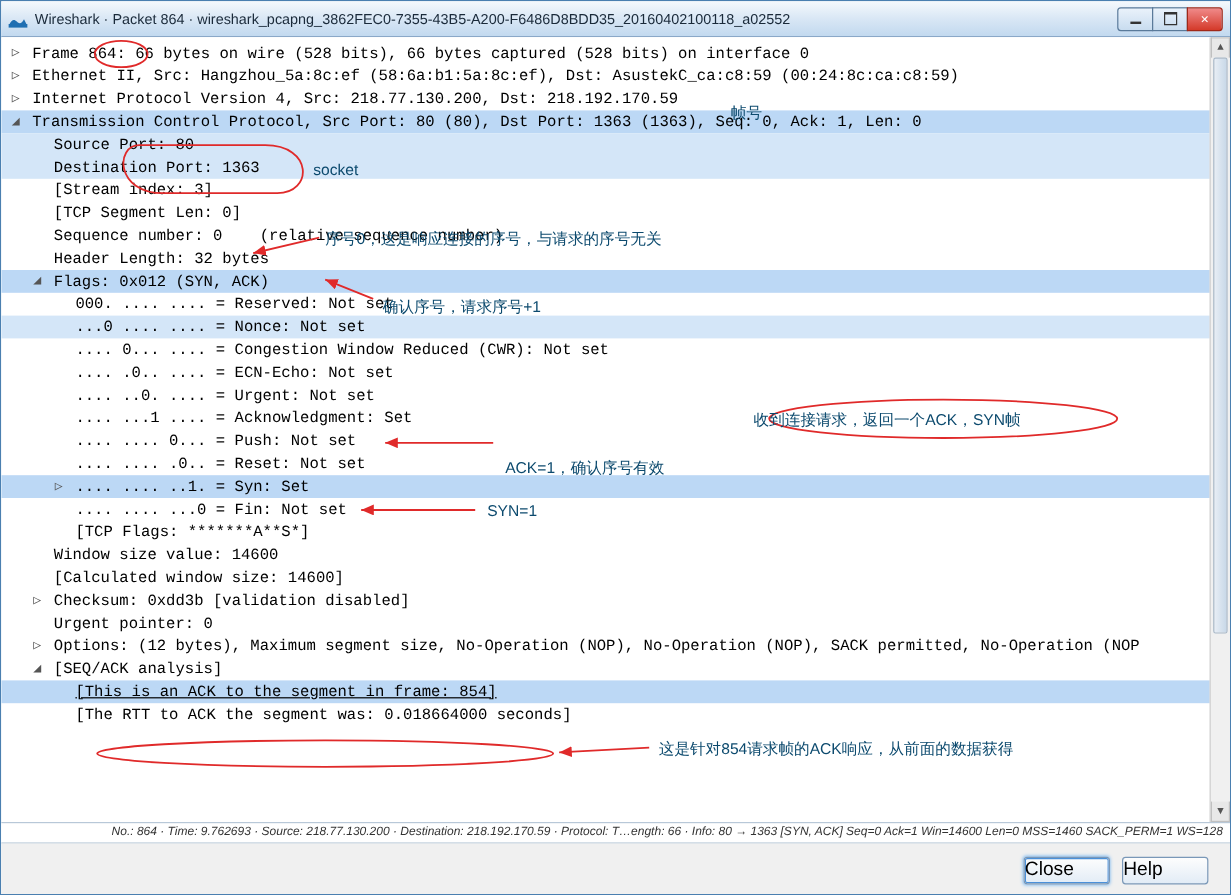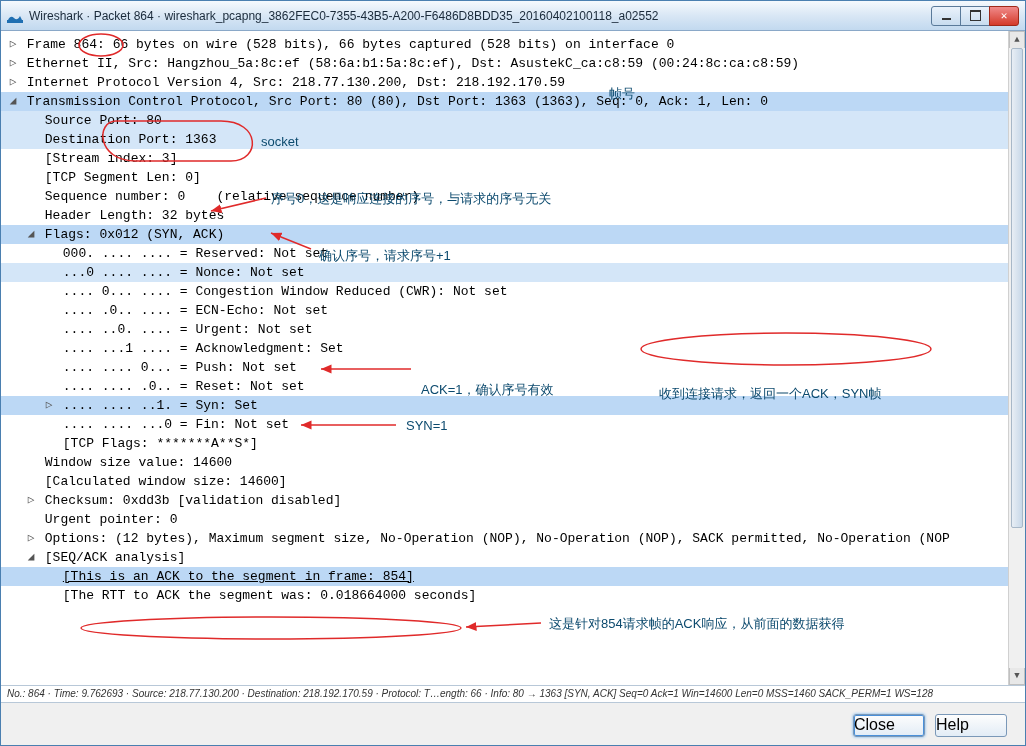--- a/index.html
+++ b/index.html
@@ -109,20 +109,21 @@
     border-top:1px solid #b8c8d8;
     border-bottom:1px solid #b8c8d8;
     height:18px;
     font-size:10px;
     font-style:italic;
     color:#333;
     padding:2px 6px;
     white-space:nowrap;
     overflow:hidden;
     background:#fff;
+    text-align:right;
   }
   .btnbar {
     height:44px;
     display:flex;
     align-items:center;
     justify-content:flex-end;
     gap:10px;
     padding:0 18px;
     background:#f0f0f0;
   }
@@ -245,21 +246,21 @@
       <ellipse cx="270" cy="597" rx="190" ry="11" class="anno-oval"></ellipse>
 
       <line x1="540" y1="592" x2="465" y2="596" class="anno-arrow" marker-end="url(#ah)"></line>
     </svg>
     <div class="anno" style="left:608px; top:53px;">帧号</div>
     <div class="anno" style="left:260px; top:101px;">socket</div>
     <div class="anno" style="left:270px; top:158px;">序号0，这是响应连接的序号，与请求的序号无关</div>
     <div class="anno" style="left:318px; top:215px;">确认序号，请求序号+1</div>
     <div class="anno" style="left:420px; top:329px;margin-top:20px;">ACK=1，确认序号有效</div>
     <div class="anno" style="left:405px; top:385px;">SYN=1</div>
-    <div class="anno" style="left:658px; top:309px;margin-top:44px;">收到连接请求，返回一个ACK，SYN帧</div>
+    <div class="anno" style="left:627px; top:309px;">收到连接请求，返回一个ACK，SYN帧</div>
     <div class="anno" style="left:548px; top:583px;">这是针对854请求帧的ACK响应，从前面的数据获得</div>
 
   </div>
 
   <div class="statusbar">
     <span>No.: 864 · Time: 9.762693 · Source: 218.77.130.200 · Destination: 218.192.170.59 · Protocol: T…ength: 66 · Info: 80 → 1363 [SYN, ACK] Seq=0 Ack=1 Win=14600 Len=0 MSS=1460 SACK_PERM=1 WS=128</span>
   </div>
   <div class="btnbar">
     <div class="btn primary">
         <span>Close</span>

